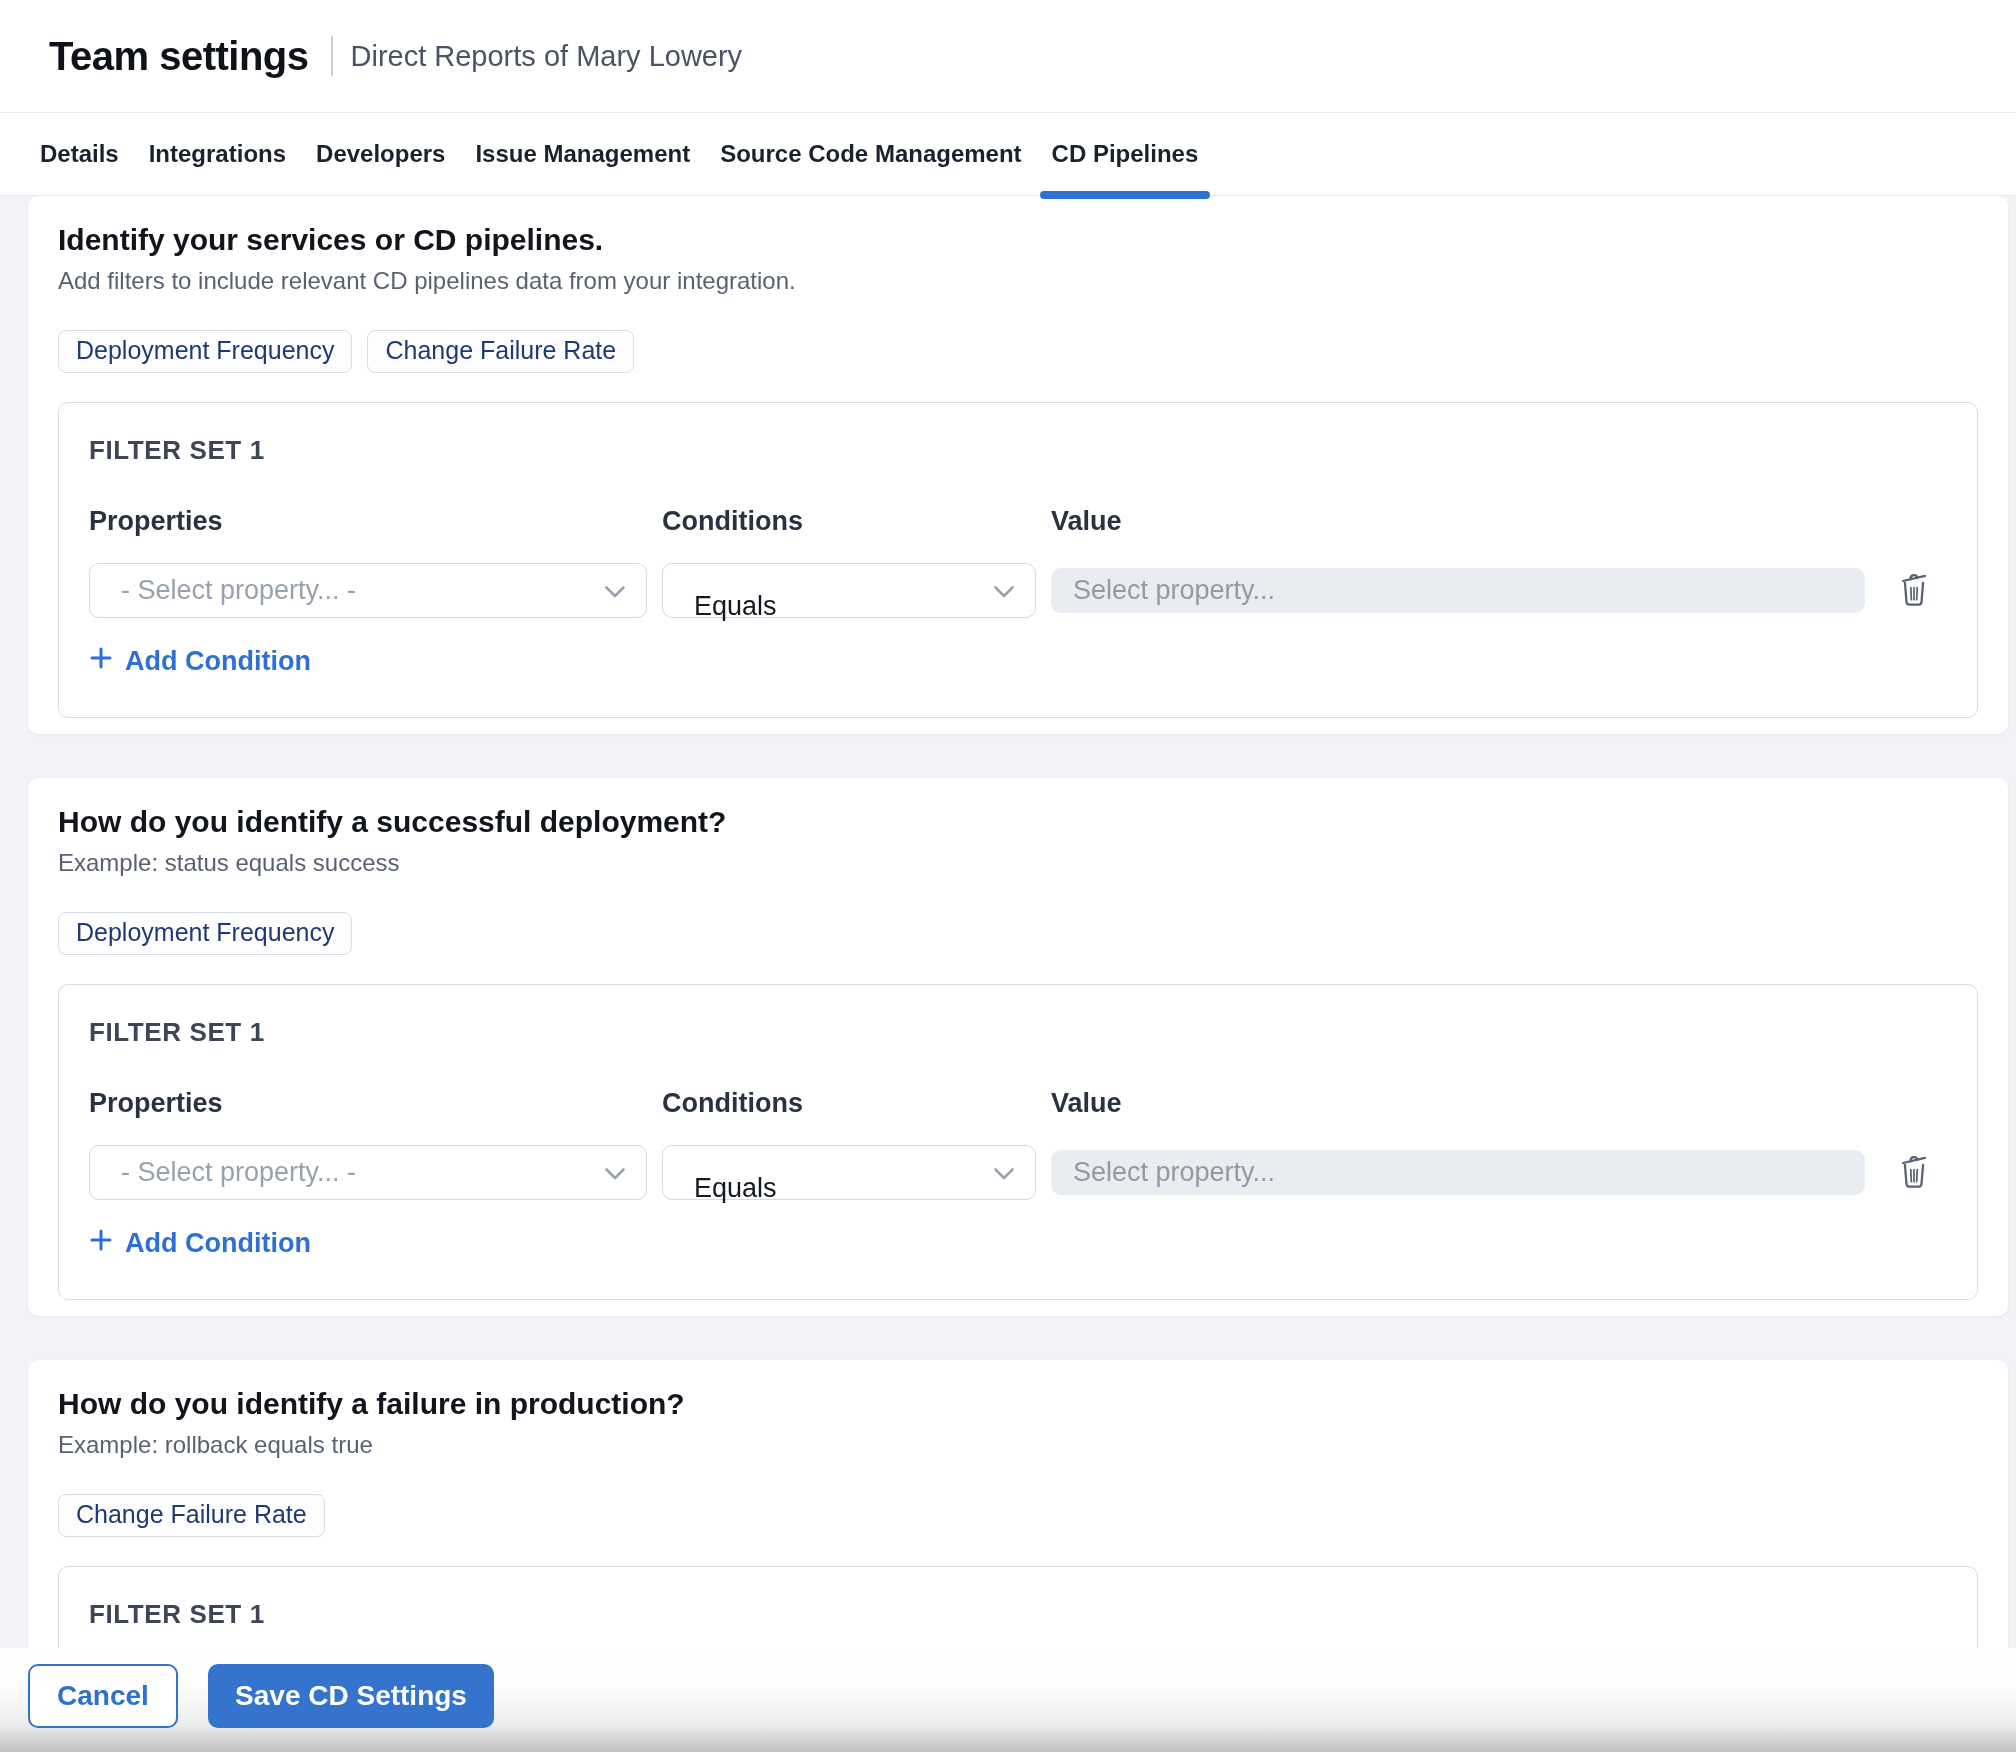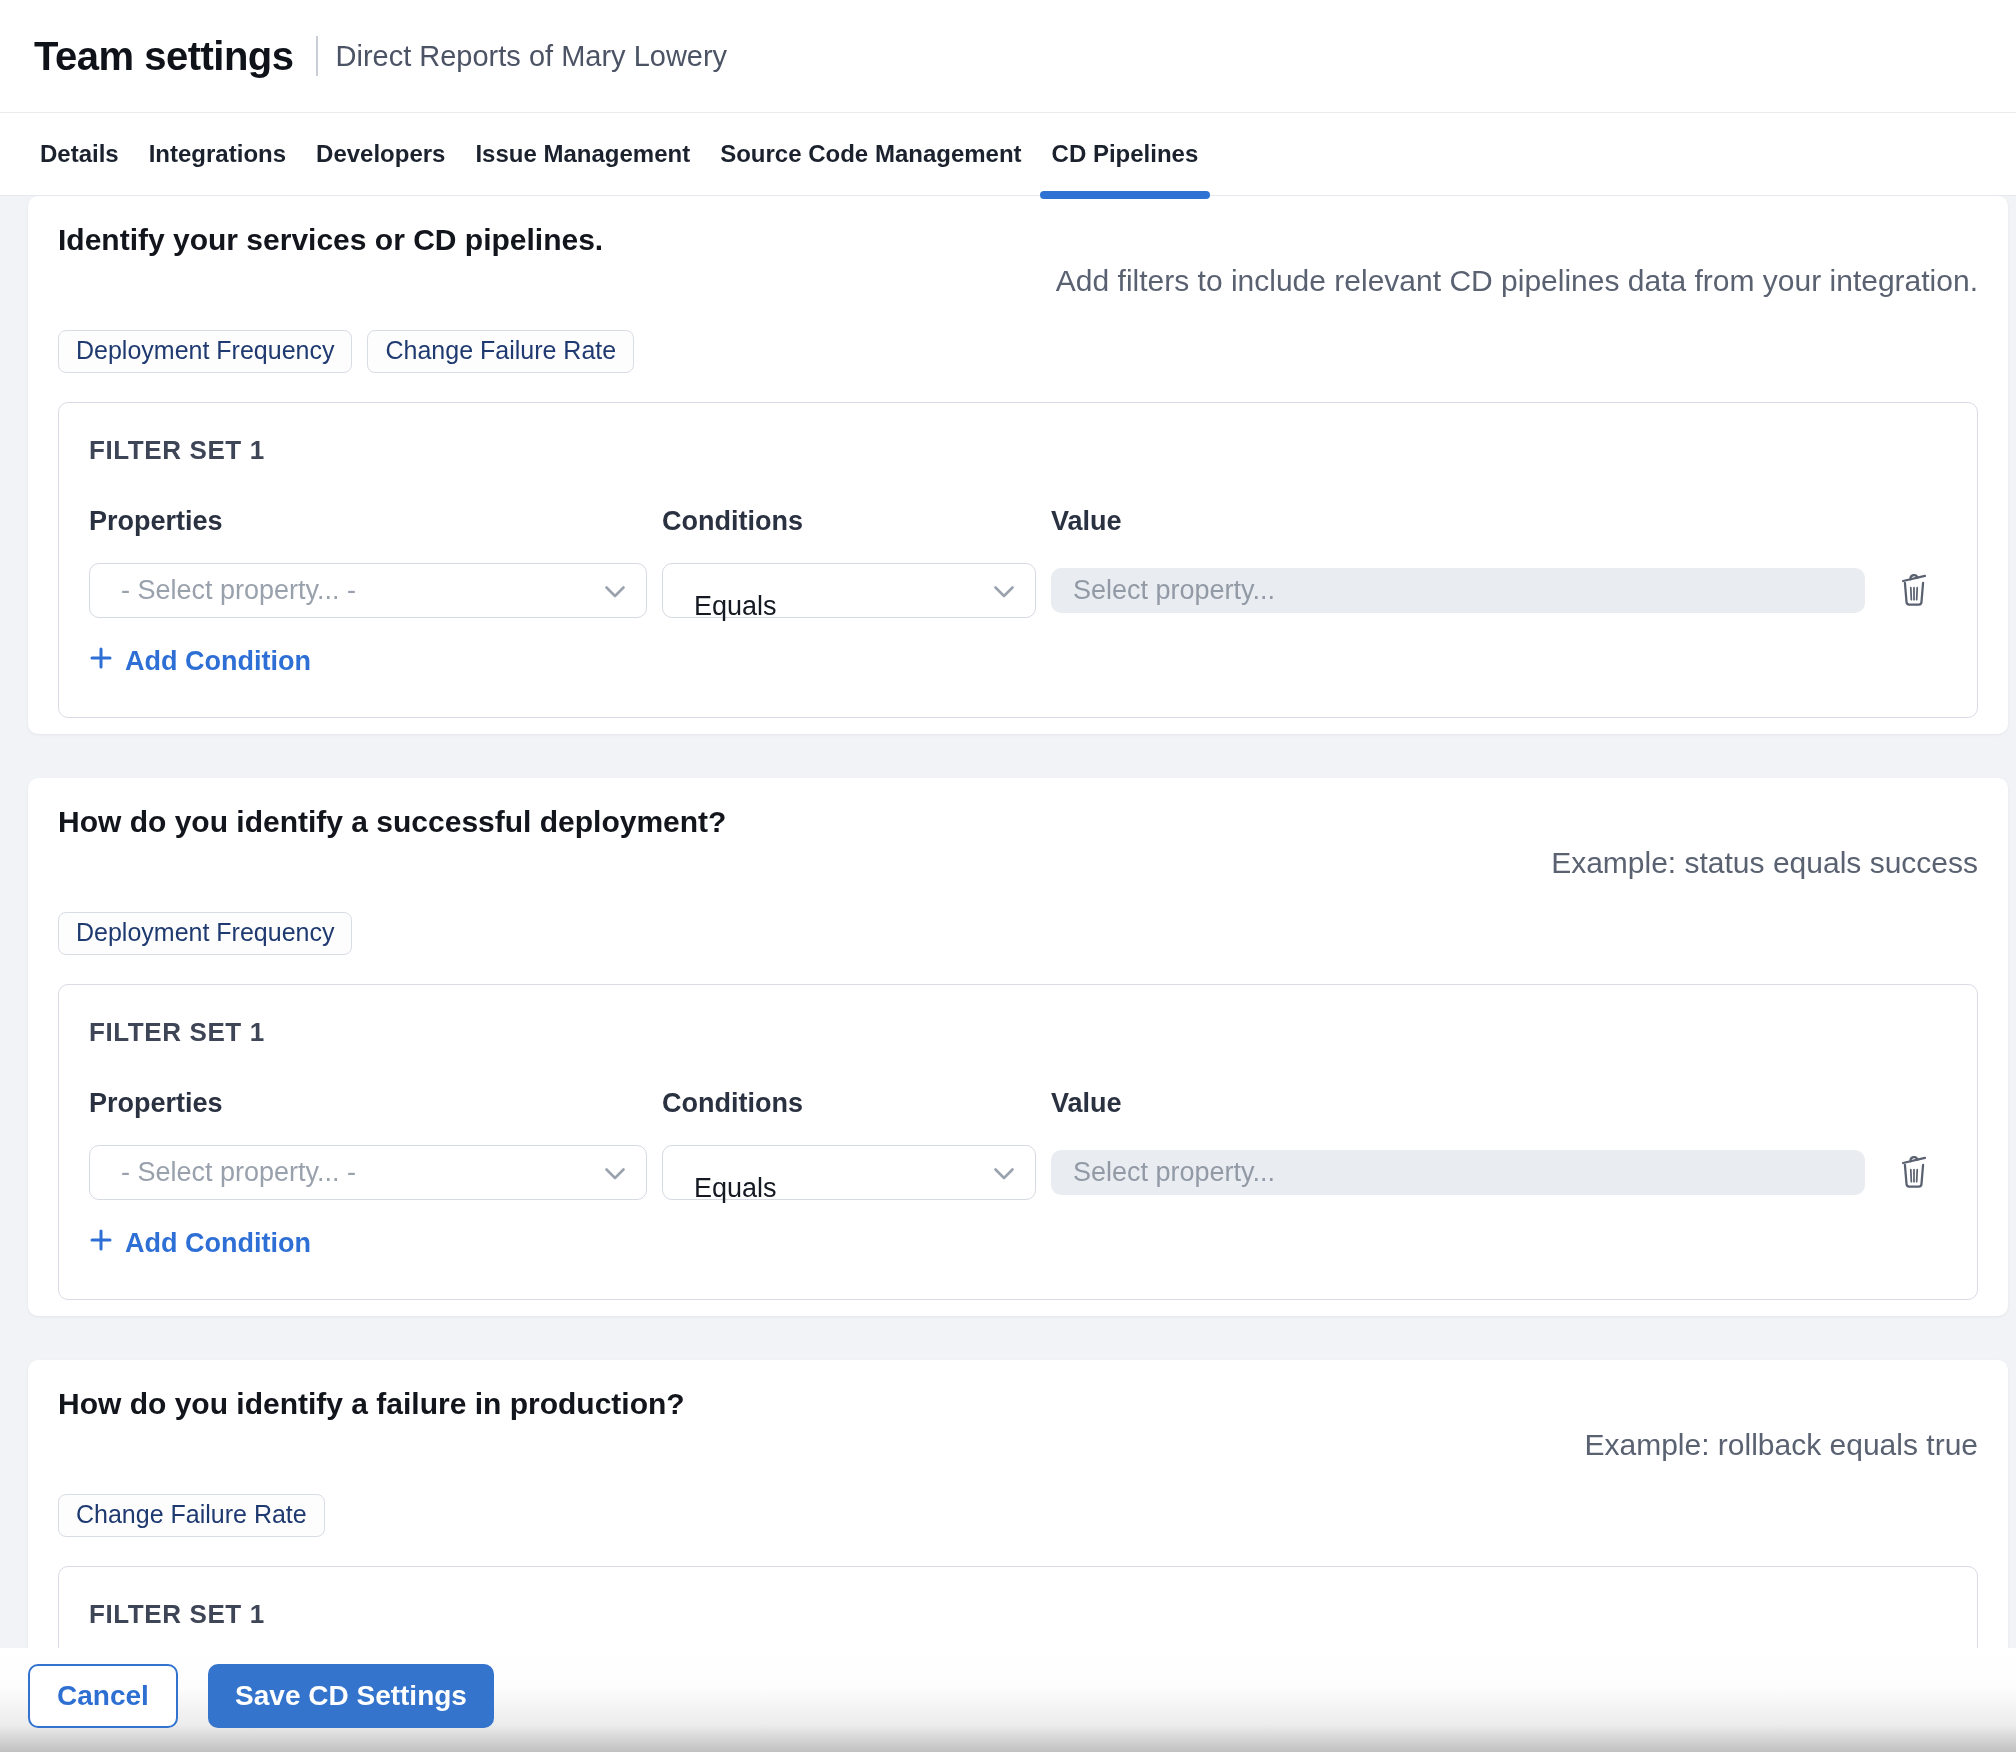--- a/index.html
+++ b/index.html
@@ -10,21 +10,21 @@
     color:#13161d;
     position:relative;
   }
 
   
   .header {
     background:#ffffff;
     height:113px;
     display:flex;
     align-items:center;
-    padding-left:34px;
+    padding-left:49px;
     border-bottom:1px solid #e9ebef;
   }
   .page-title { font-size:40px; font-weight:bold; color:#0f1218; letter-spacing:-0.5px; }
   .title-divider { width:2px; height:40px; background:#c9cdd5; margin:0 18px 0 22px; }
   .page-subtitle { font-size:29px; color:#4b5365; }
 
   
   .tabbar {
     background:#ffffff;
     height:83px;
@@ -58,21 +58,21 @@
   
   .content { padding:0 8px 0 28px; }
   .card {
     background:#ffffff;
     border-radius:10px;
     box-shadow:0 1px 3px rgba(16,24,40,0.06);
     padding:26px 30px 16px 30px;
     margin-bottom:44px;
   }
   .card h2 { font-size:30px; font-weight:bold; color:#12151c; line-height:36px; }
-  .card .section-sub { font-size:30px; color:#5a6272; margin-top:8px; line-height:30px;text-align:right; }
+  .card .section-sub { font-size:24px; color:#5a6272; margin-top:8px; line-height:30px; }
 
   .badge-row { display:flex; gap:15px; margin-top:34px; }
   .badge {
     display:inline-flex; align-items:center;
     border:1px solid #d8dce5;
     background:#fdfdfe;
     border-radius:8px;
     padding:5px 17px 7px 17px;
     font-size:25px;
     color:#1f3a70;

